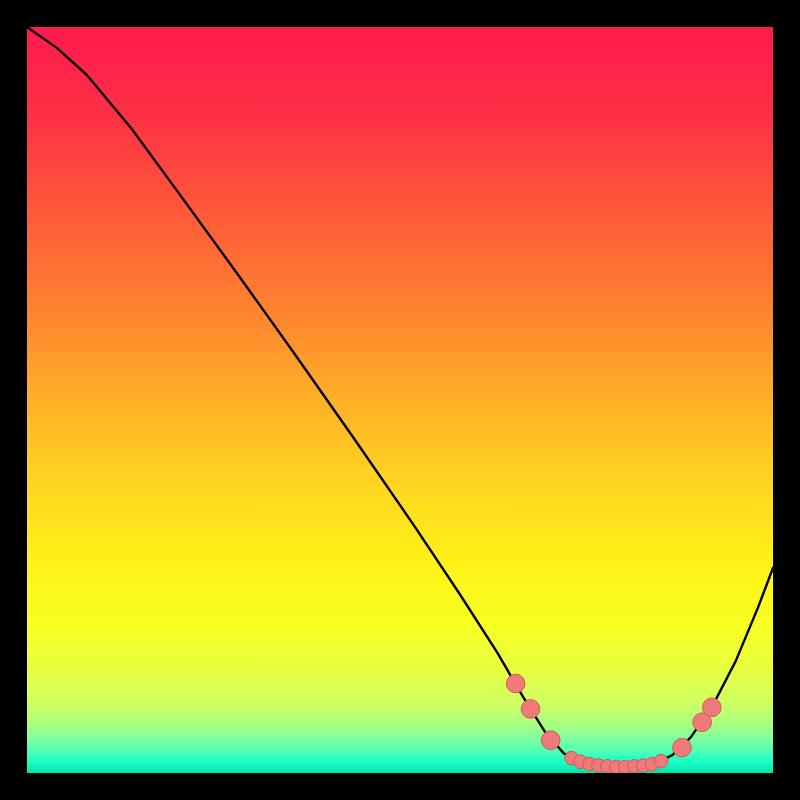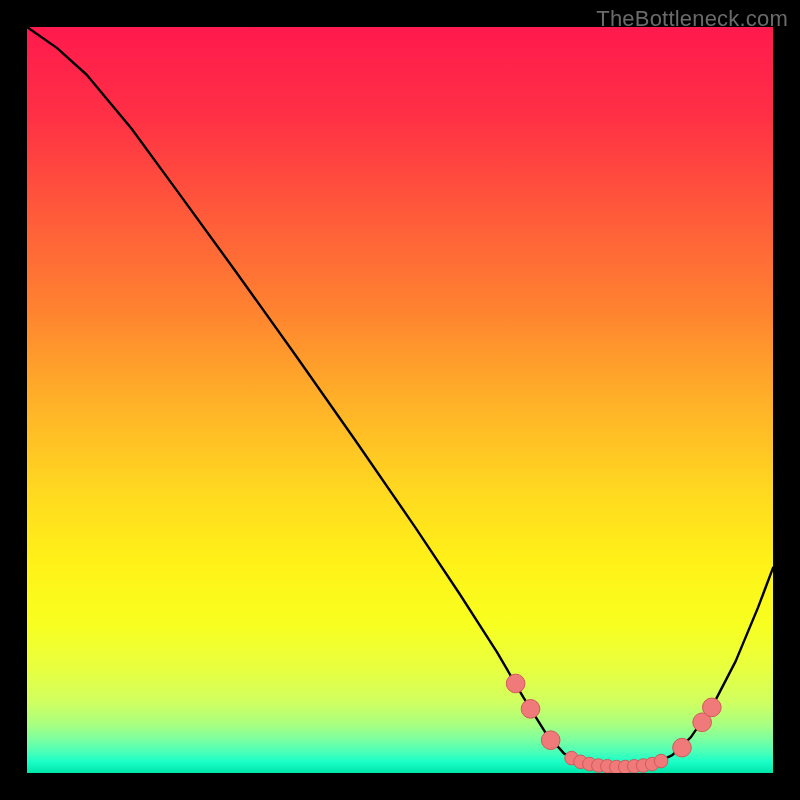--- a/index.html
+++ b/index.html
@@ -26,21 +26,20 @@
     top: 27px;
     width: 746px;
     height: 746px;
   }
   svg { display: block; }
 </style>
 </head>
 <body>
 <div class="stage">
 
-  <div class="watermark">TheBottleneck.com</div>
 
   <div class="plot">
     <svg id="plot-svg" viewBox="0 0 746 746" width="746" height="746">
       <defs>
         <linearGradient id="bg-grad" x1="0" y1="0" x2="0" y2="1">
 
         <stop offset="0.00%" stop-color="#ff1a4d"></stop>
             <stop offset="12.00%" stop-color="#ff3045"></stop>
             <stop offset="25.00%" stop-color="#ff5a3a"></stop>
             <stop offset="38.00%" stop-color="#ff8330"></stop>

